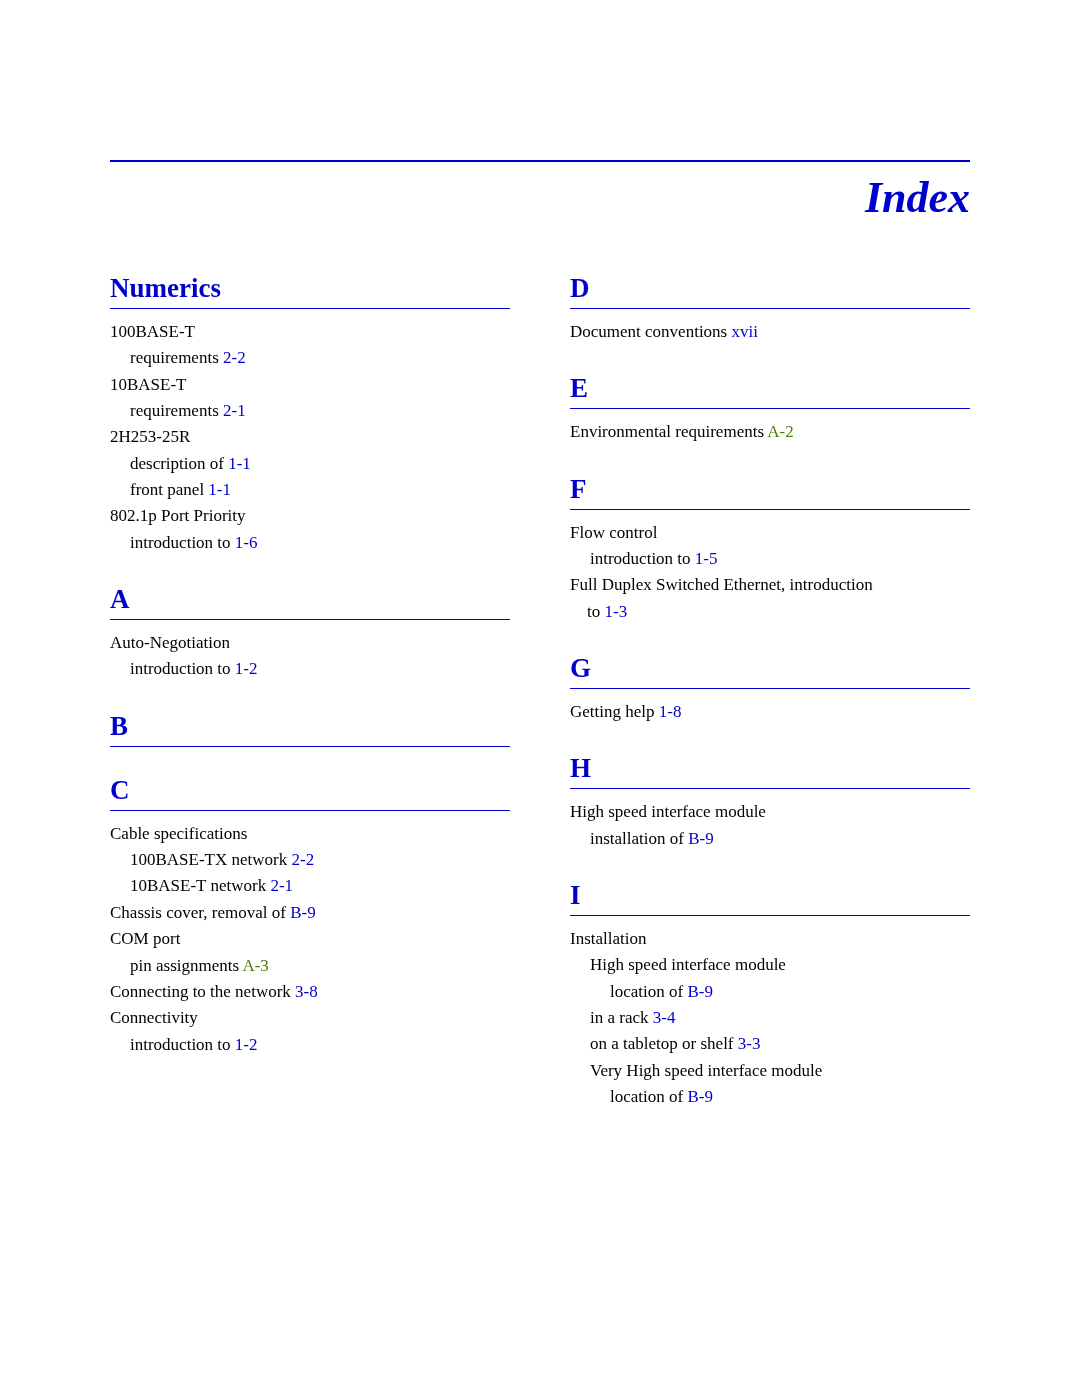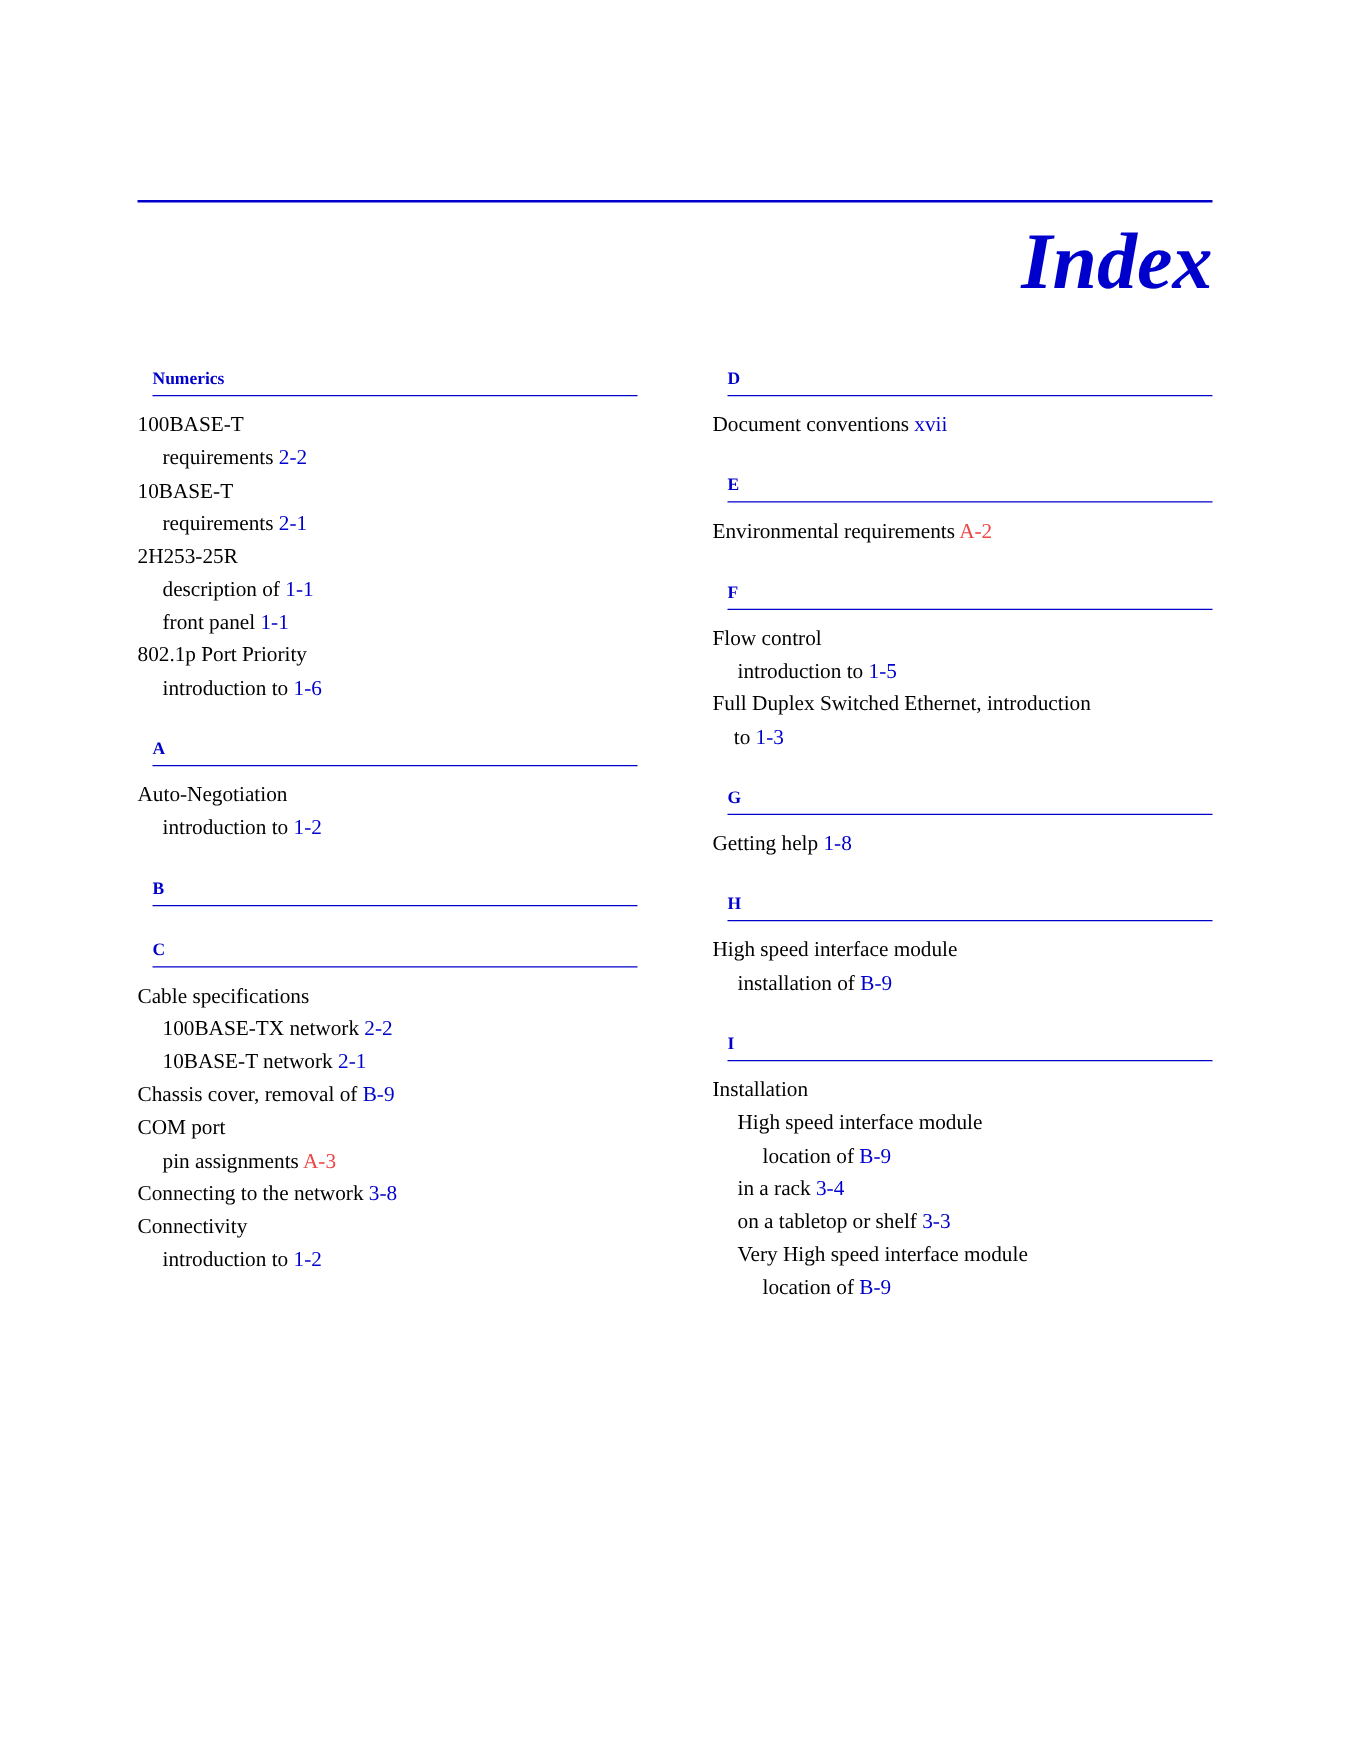--- a/index.html
+++ b/index.html
@@ -33,21 +33,21 @@
       display: block;
     }
 
     .page-title-area {
       text-align: right;
       padding-right: 110px;
       margin-top: 10px;
     }
 
     .page-title {
-      font-size: 64px;
+      font-size: 44px;
       font-weight: bold;
       color: #0000cc;
       font-style: italic;
     }
 
     .content-area {
       display: flex;
       margin-top: 50px;
       padding: 0 110px;
       gap: 60px;
@@ -61,27 +61,26 @@
     .right-column {
       flex: 1;
       min-width: 0;
     }
 
     .section {
       margin-bottom: 28px;
     }
 
     .section-header {
-      font-size: 14px;
+      font-size: 27px;
       font-weight: bold;
       color: #0000cc;
       border-bottom: 1.5px solid #0000cc;
       padding-bottom: 4px;
       margin-bottom: 10px;
-      margin-left: 12px;
     }
 
     .entry {
       font-size: 17px;
       color: #000000;
       line-height: 1.55;
     }
 
     .entry-title {
       font-weight: normal;
@@ -90,21 +89,21 @@
     .sub-entry {
       padding-left: 20px;
     }
 
     .link-blue {
       color: #0000cc;
       text-align: center;
     }
 
     .link-green {
-      color: #ef4444;
+      color: #4d7c0f;
     }
   </style>
 </head>
 <body>
 
 <div class="page-container">
 
   <div class="top-rule"></div>
 
   <div class="page-title-area">

